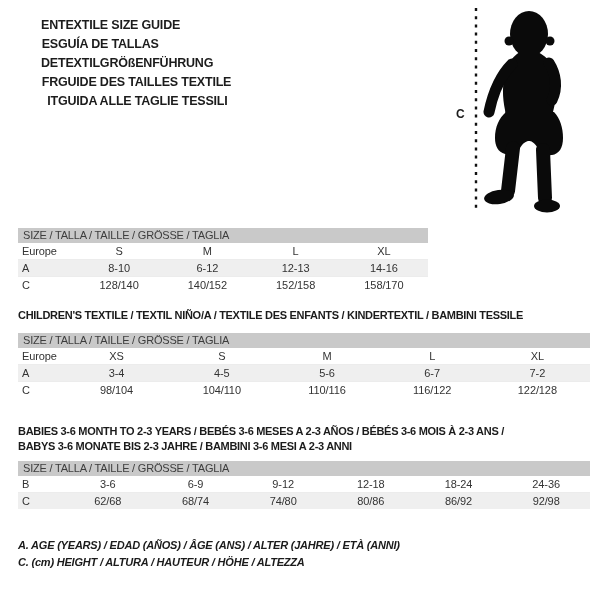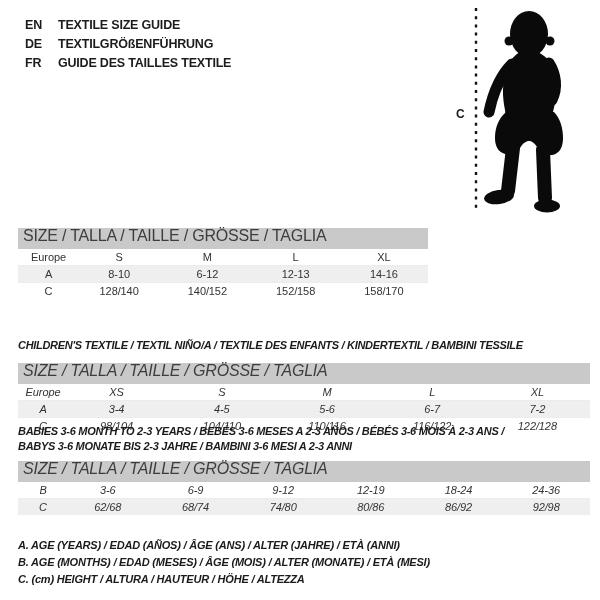--- a/index.html
+++ b/index.html
@@ -5,56 +5,62 @@
   html,body{margin:0;padding:0;}
   body{
     width:600px;height:600px;position:relative;background:#ffffff;
     font-family:"Liberation Sans",sans-serif;color:#333;overflow:hidden;
   }
   .abs{position:absolute;}
 
   
   .langs{left:25px;top:16px;}
   .lang-row{line-height:19px;font-size:12.5px;font-weight:bold;color:#1c1c1c;letter-spacing:-0.2px;white-space:nowrap;}
-  .lang-code{display:inline-block;width:33px;}
+  .lang-code{display:inline-block;width:33px;text-align:right;}
 
   
   .fig{left:440px;top:0;width:160px;height:220px;}
   .fig-label{left:456px;top:107px;font-size:12px;font-weight:bold;color:#1c1c1c;}
 
   
   .tsec{left:18px;}
   .ttitle{font-size:11px;font-weight:bold;color:#1b1b1b;letter-spacing:-0.3px;line-height:13px;white-space:nowrap;}
   .ttitle.wrap{white-space:pre-line;line-height:14.5px;}
-  .sizebar{background:#c9c9c9;color:#3d3d3d;font-size:16px;letter-spacing:-0.2px;height:21px;line-height:15px;padding-left:5px;}
+  .sizebar{background:#c9c9c9;color:#3d3d3d;font-size:11px;letter-spacing:-0.2px;height:15px;line-height:15px;padding-left:5px;}
   .mt14{margin-top:14px;}.mt11{margin-top:11px;}.mt8{margin-top:8px;}
   table{border-collapse:collapse;width:100%;table-layout:fixed;font-size:11px;color:#333;letter-spacing:-0.1px;}
   td{height:16px;text-align:center;padding:0;border-bottom:1px solid #ececec;}
   tr:last-child td{border-bottom:none;}
   tbody tr:nth-child(even){background:#efefef;}
-  td.lbl{text-align:center;padding-left:4px;}
+  td.lbl{text-align:left;padding-left:4px;}
   col.lblcol-wide{width:57px;}
   col.lblcol{width:46px;}
 
   
   .notes{left:18px;top:537px;font-style:italic;}
   .note{font-size:11px;font-weight:bold;color:#1b1b1b;line-height:17px;letter-spacing:-0.2px;white-space:nowrap;}
 </style>
 </head>
 <body>
 
 <div class="abs langs">
   <div class="lang-row">
     <span class="lang-code">EN</span><span>TEXTILE SIZE GUIDE</span>
   </div>
   <div class="lang-row">
+    <span class="lang-code">ES</span><span>GUÍA DE TALLAS</span>
+  </div>
+  <div class="lang-row">
     <span class="lang-code">DE</span><span>TEXTILGRÖßENFÜHRUNG</span>
   </div>
   <div class="lang-row">
     <span class="lang-code">FR</span><span>GUIDE DES TAILLES TEXTILE</span>
+  </div>
+  <div class="lang-row">
+    <span class="lang-code">IT</span><span>GUIDA ALLE TAGLIE TESSILI</span>
   </div>
 </div>
 
 <span class="abs fig-label">C</span>
 <svg class="abs fig" viewBox="0 0 160 220" width="160" height="220" xmlns="http://www.w3.org/2000/svg">
   <line x1="36" y1="8" x2="36" y2="212" stroke="#111" stroke-width="2.4" stroke-dasharray="3 5.2"></line>
   <g fill="#0a0a0a" stroke="none">
     <ellipse cx="89" cy="34" rx="19" ry="23"></ellipse>
     <circle cx="69" cy="41" r="4.5"></circle>
     <circle cx="110" cy="41" r="4.5"></circle>
@@ -98,21 +104,21 @@
         <td class="lbl">C</td>
         <td>128/140</td>
         <td>140/152</td>
         <td>152/158</td>
         <td>158/170</td>
       </tr>
     </tbody>
   </table>
 </div>
 
-<div class="abs tsec" style="top:339px;width:572px;font-style:italic;">
+<div class="abs tsec" style="top:309px;width:572px;">
   <div class="ttitle">CHILDREN'S TEXTILE / TEXTIL NIÑO/A / TEXTILE DES ENFANTS / KINDERTEXTIL / BAMBINI TESSILE</div>
   <div class="sizebar mt11">SIZE / TALLA / TAILLE / GRÖSSE / TAGLIA</div>
   <table>
     <colgroup>
         <col class="lblcol">
         <col>
         <col>
         <col>
         <col>
         <col>
@@ -139,54 +145,53 @@
         <td>98/104</td>
         <td>104/110</td>
         <td>110/116</td>
         <td>116/122</td>
         <td>122/128</td>
       </tr>
     </tbody>
   </table>
 </div>
 
-<div class="abs tsec" style="top:424px;width:572px;font-style:italic;">
+<div class="abs tsec" style="top:424px;width:572px;">
   <div class="ttitle wrap">BABIES 3-6 MONTH TO 2-3 YEARS / BEBÉS 3-6 MESES A 2-3 AÑOS / BÉBÉS 3-6 MOIS À 2-3 ANS /
 BABYS 3-6 MONATE BIS 2-3 JAHRE / BAMBINI 3-6 MESI A 2-3 ANNI</div>
   <div class="sizebar mt8">SIZE / TALLA / TAILLE / GRÖSSE / TAGLIA</div>
   <table>
     <colgroup>
         <col class="lblcol">
         <col>
         <col>
         <col>
         <col>
         <col>
         <col>
       </colgroup>
     <tbody>
       <tr>
         <td class="lbl">B</td>
         <td>3-6</td>
         <td>6-9</td>
         <td>9-12</td>
-        <td>12-19</td>
+        <td>12-18</td>
         <td>18-24</td>
         <td>24-36</td>
       </tr>
       <tr>
         <td class="lbl">C</td>
         <td>62/68</td>
         <td>68/74</td>
         <td>74/80</td>
         <td>80/86</td>
         <td>86/92</td>
         <td>92/98</td>
       </tr>
     </tbody>
   </table>
 </div>
 
 <div class="abs notes">
   <div class="note">A. AGE (YEARS) / EDAD (AÑOS) / ÂGE (ANS) / ALTER (JAHRE) / ETÀ (ANNI)</div>
-  <div class="note">B. AGE (MONTHS) / EDAD (MESES) / ÂGE (MOIS) / ALTER (MONATE) / ETÀ (MESI)</div>
   <div class="note">C. (cm) HEIGHT / ALTURA / HAUTEUR / HÖHE / ALTEZZA</div>
 </div>
 
 </body></html>

